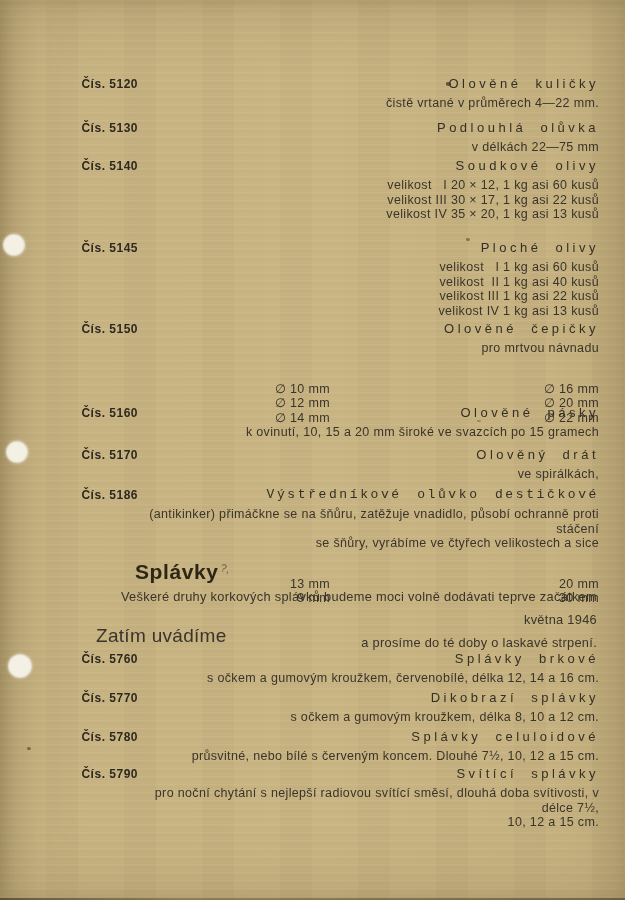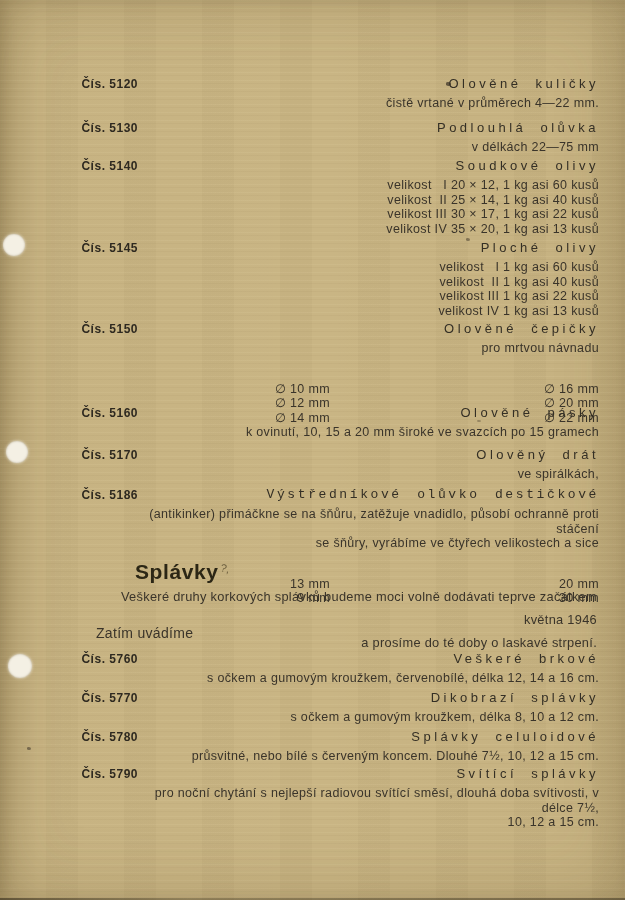--- a/index.html
+++ b/index.html
@@ -44,21 +44,21 @@
     font-size:21px; font-weight:bold; letter-spacing:0.6px; color:#2b2615;
   }
   .heading-mark {
     display:inline-block; font-size:11px; font-weight:normal; color:#4d4227;
     transform:rotate(14deg) translateY(-7px); opacity:0.75; letter-spacing:0;
   }
   .intro { position:absolute; left:68px; right:28px; top:585px;
     font-size:12.8px; line-height:23px; letter-spacing:0.3px; }
   .intro .first { text-indent:29px; }
   .note-line { position:absolute; left:96px; top:625px;
-    font-size:14px; letter-spacing:0.3px; }
+    font-size:19px; letter-spacing:0.3px; }
 
   .hole { position:absolute; border-radius:50%; background:#f4f0e4;
     box-shadow:0 0 2px rgba(120,100,60,0.5) inset, 0 0 3px rgba(250,248,240,0.8); }
   .hole1 { left:3px;  top:234px; width:22px; height:22px; }
   .hole2 { left:6px;  top:441px; width:22px; height:22px; }
   .hole3 { left:8px;  top:654px; width:24px; height:24px; }
 
   .speck { position:absolute; background:#4a4030; border-radius:40% 60% 50% 50%; opacity:0.8; }
   .bottom-edge { position:absolute; left:0; bottom:0; width:100%; height:2px;
     background:linear-gradient(90deg, rgba(45,38,24,0.55), rgba(45,38,24,0.25) 30%, rgba(45,38,24,0.45)); }
@@ -92,21 +92,20 @@
       <div class="title">Podlouhlá olůvka</div>
       <div class="line">v délkách 22—75 mm</div>
     </div>
   </div>
 
   <div class="item" style="top:158px">
     <span class="num">Čís. 5140</span>
     <div class="content">
       <div class="title">Soudkové olivy</div>
       <div class="line">velikost&nbsp;&nbsp;&nbsp;I 20 × 12, 1 kg asi 60 kusů</div>
-      <div class="line">velikost&nbsp;&nbsp;II 25 × 14, 1 kg asi 40 kusů</div>
       <div class="line">velikost&nbsp;III 30 × 17, 1 kg asi 22 kusů</div>
       <div class="line">velikost&nbsp;IV 35 × 20, 1 kg asi 13 kusů</div>
     </div>
   </div>
 
   <div class="item" style="top:240px">
     <span class="num">Čís. 5145</span>
     <div class="content">
       <div class="title">Ploché olivy</div>
       <div class="line">velikost&nbsp;&nbsp;&nbsp;I 1 kg asi 60 kusů</div>
@@ -168,21 +167,21 @@
   <div class="intro">
     <div class="first">Veškeré druhy korkových splávků budeme moci volně dodávati teprve začátkem května 1946</div>
     <div>a prosíme do té doby o laskavé strpení.</div>
   </div>
 
   <div class="note-line">Zatím uvádíme</div>
 
   <div class="item" style="top:651px">
     <span class="num">Čís. 5760</span>
     <div class="content">
-      <div class="title">Veškeré brkové</div>
+      <div class="title">Splávky brkové</div>
       <div class="line">s očkem a gumovým kroužkem, červenobílé, délka 12, 14 a 16 cm.</div>
     </div>
   </div>
 
   <div class="item" style="top:690px">
     <span class="num">Čís. 5770</span>
     <div class="content" style="margin-left:76px;">
       <div class="title">Dikobrazí splávky</div>
       <div class="line" style="margin-left:8px;">s očkem a gumovým kroužkem, délka 8, 10 a 12 cm.</div>
     </div>

